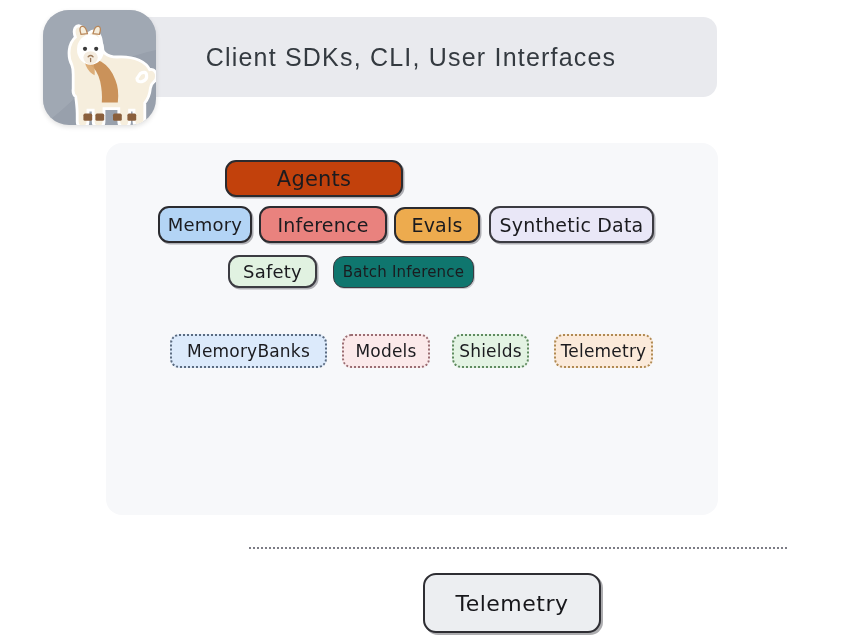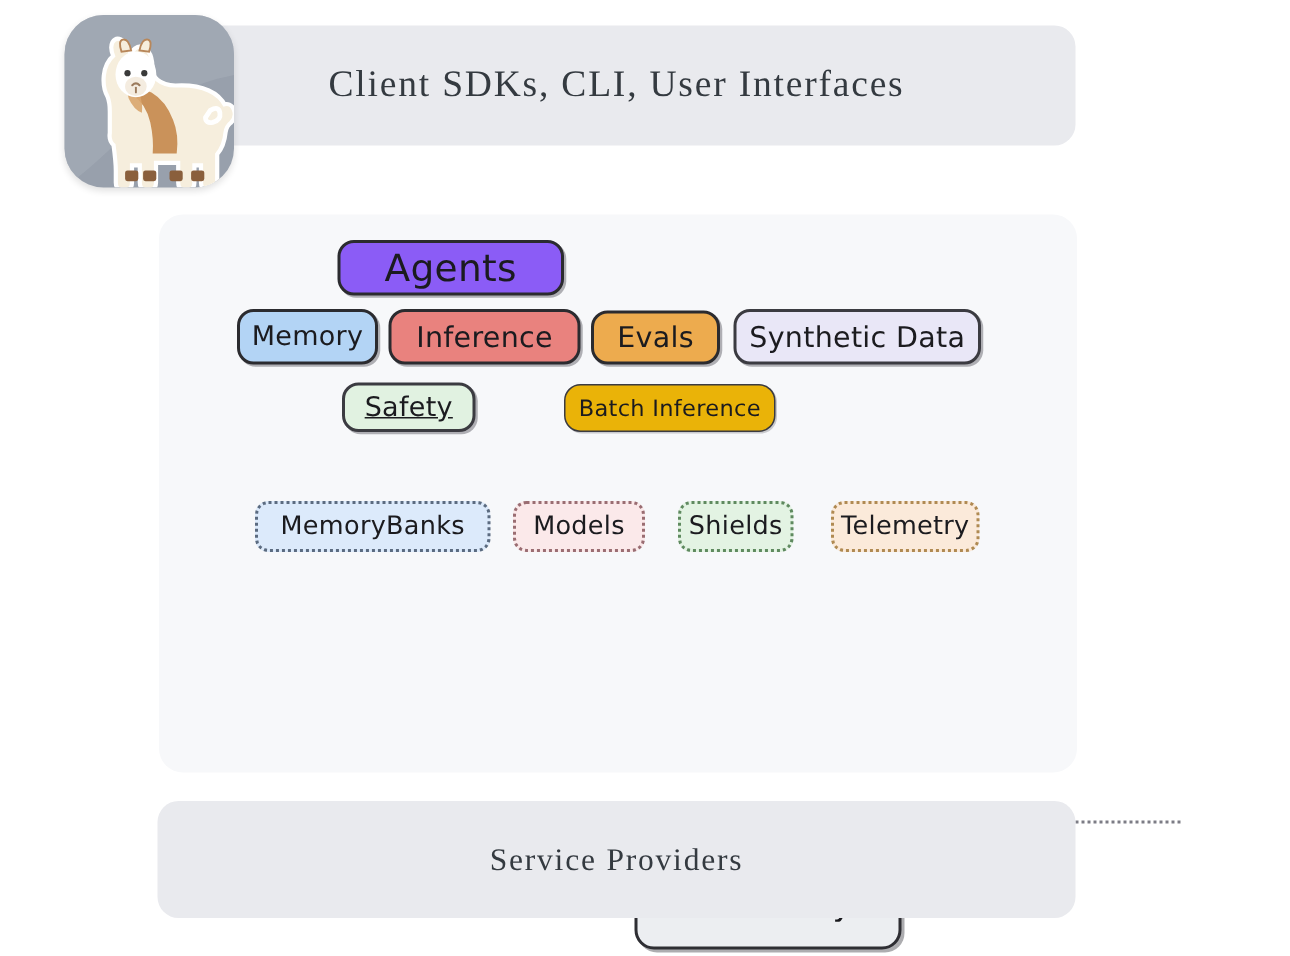--- a/index.html
+++ b/index.html
@@ -50,21 +50,21 @@
 
   .bar-label {
     position: absolute;
     left: 0;
     top: 0;
     width: 100%;
     height: 100%;
     display: flex;
     align-items: center;
     justify-content: center;
-    font-family: Liberation Serif, serif;
+    font-family: Liberation Sans, sans-serif;
     color: #343a40;
     letter-spacing: 1.2px;
     white-space: nowrap;
   }
   .bar-top .bar-label  { font-size: 25px; }
   .bar-bottom .bar-label { font-size: 21px; }
 
   
   .llama-badge {
     position: absolute;
@@ -196,45 +196,42 @@
       </div>
       <div class="pill dotted" style="left: 346px; top: 191px; width: 77px; height: 34px; background: rgb(227, 243, 227); border-color: rgb(95, 138, 95); font-size: 17px;">
         <span>Shields</span>
       </div>
       <div class="pill dotted" style="left: 236px; top: 191px; width: 88px; height: 34px; background: rgb(251, 233, 234); border-color: rgb(154, 109, 114); font-size: 17px;">
         <span>Models</span>
       </div>
       <div class="pill dotted" style="left: 64px; top: 191px; width: 157px; height: 34px; background: rgb(220, 234, 251); border-color: rgb(91, 107, 128); font-size: 17px;">
         <span>MemoryBanks</span>
       </div>
-      <div class="pill thin" style="left: 227px; top: 113px; width: 141px; height: 32px; background: #eab308; border-color: rgb(59, 59, 65); font-size: 15px; margin-left: 43px;">
+      <div class="pill thin" style="left: 227px; top: 113px; width: 141px; height: 32px; background: #0f766e; border-color: rgb(59, 59, 65); font-size: 15px;">
         <span>Batch Inference</span>
       </div>
-      <div class="pill" style="left: 122px; top: 112px; width: 89px; height: 33px; background: rgb(225, 242, 225); border-color: rgb(59, 59, 65); font-size: 18px; text-decoration: underline;">
+      <div class="pill" style="left: 122px; top: 112px; width: 89px; height: 33px; background: rgb(225, 242, 225); border-color: rgb(59, 59, 65); font-size: 18px;">
         <span>Safety</span>
       </div>
       <div class="pill" style="left: 383px; top: 63px; width: 165px; height: 37px; background: rgb(233, 231, 247); border-color: rgb(59, 59, 65); font-size: 19px;">
         <span>Synthetic Data</span>
       </div>
       <div class="pill" style="left: 288px; top: 64px; width: 86px; height: 36px; background: rgb(237, 171, 78); border-color: rgb(43, 43, 47); font-size: 19px;">
         <span>Evals</span>
       </div>
       <div class="pill" style="left: 153px; top: 63px; width: 128px; height: 37px; background: rgb(233, 130, 126); border-color: rgb(43, 43, 47); font-size: 19px;">
         <span>Inference</span>
       </div>
       <div class="pill" style="left: 52px; top: 63px; width: 94px; height: 37px; background: rgb(179, 212, 245); border-color: rgb(43, 43, 47); font-size: 18px;">
         <span>Memory</span>
       </div>
-      <div class="pill" style="left: 119px; top: 17px; width: 151px; height: 37px; background: #8b5cf6; border-color: rgb(43, 43, 47); font-size: 25px;">
+      <div class="pill" style="left: 119px; top: 17px; width: 178px; height: 37px; background: #c2410c; border-color: rgb(43, 43, 47); font-size: 21px;">
         <span>Agents</span>
       </div>
 
     <div class="divider" style="border-top-color: rgb(124, 124, 133);"></div>
     <div class="telemetry" style="background: rgb(236, 238, 241); border-color: rgb(46, 46, 51);">
       <span>Telemetry</span>
     </div>
   </div>
 
-  <div class="bar-bottom" style="background: rgb(233, 234, 238);">
-    <div class="bar-label" style="color: rgb(52, 58, 64);">Service Providers</div>
-  </div>
 
 </div>
 
 </body></html>

